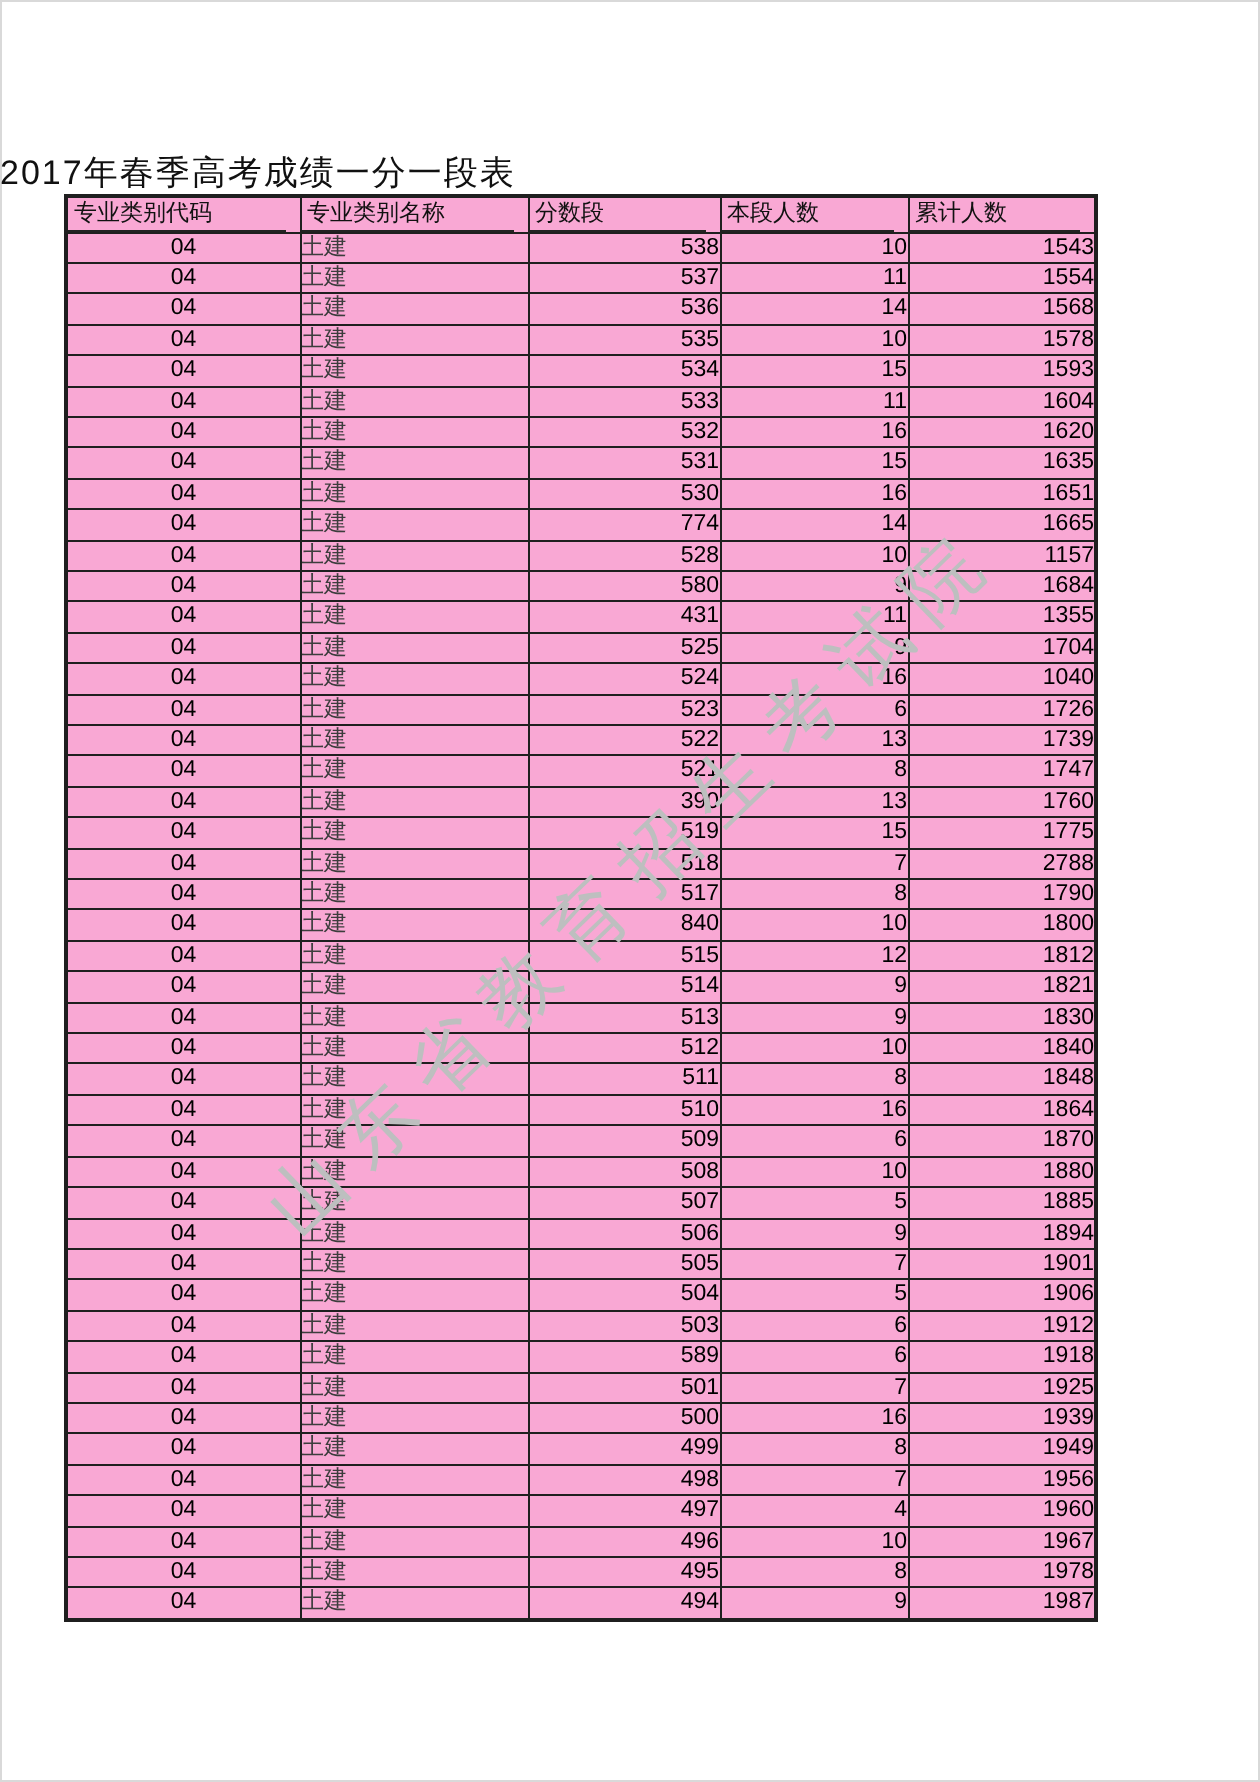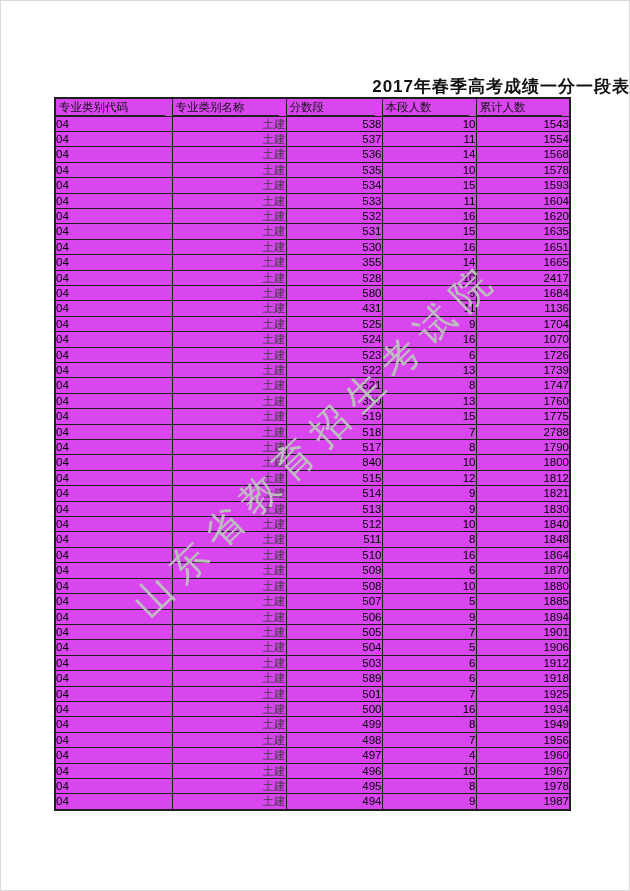--- a/index.html
+++ b/index.html
@@ -15,34 +15,34 @@
     font-family: "Liberation Sans", sans-serif;
     color: #000;
     outline: 1px solid #d9d9d9;
     outline-offset: -1px;
   }
   .doc-title {
     position: absolute;
     top: 75px;
     left: 0;
     width: 630px;
-    text-align: right;
+    text-align: left;
     font-size: 17px;
-    font-weight: bold;
+    font-weight: normal;
     letter-spacing: 1px;
     color: #111;
   }
   table.score-table {
     position: absolute;
-    left: 54px;
+    left: 32px;
     top: 97px;
     width: 515px;
     border-collapse: collapse;
     table-layout: fixed;
-    background: #d946ef;
+    background: #f9a8d4;
     border: 2px solid #1f1f1f;
   }
   table.score-table th,
   table.score-table td {
     border: 1px solid #1f1f1f;
     padding: 0;
     font-size: 11.5px;
     line-height: 14.4px;
     height: 14.4px;
     overflow: hidden;
@@ -54,22 +54,22 @@
     text-align: left;
     vertical-align: bottom;
     color: #111;
   }
   .hdr-inner {
     border-bottom: 1px solid #222;
     margin-right: 7px;
     padding: 2px 0 1px 3px;
     line-height: 12.5px;
   }
-  td.c-left  { text-align: left;  padding-left: 3px; }
-  td.c-name  { text-align: right;  padding-left: 3px; color: #3d3d3d; }
+  td.c-left  { text-align: center;  padding-left: 3px; }
+  td.c-name  { text-align: left;  padding-left: 3px; color: #3d3d3d; }
   td.c-right { text-align: right; padding-right: 3px; }
   .watermark {
     position: absolute;
     left: 316px;
     top: 440px;
     transform: translate(-50%, -50%) rotate(-44deg);
     transform-origin: center center;
     white-space: nowrap;
     font-family: "DejaVu Serif", serif;
     font-size: 38px;
@@ -172,58 +172,58 @@
       <tr>
         <td class="c-left">04</td>
         <td class="c-name">土建</td>
         <td class="c-right">530</td>
         <td class="c-right">16</td>
         <td class="c-right">1651</td>
       </tr>
       <tr>
         <td class="c-left">04</td>
         <td class="c-name">土建</td>
-        <td class="c-right">355</td>
+        <td class="c-right">774</td>
         <td class="c-right">14</td>
         <td class="c-right">1665</td>
       </tr>
       <tr>
         <td class="c-left">04</td>
         <td class="c-name">土建</td>
         <td class="c-right">528</td>
         <td class="c-right">10</td>
-        <td class="c-right">2417</td>
+        <td class="c-right">1157</td>
       </tr>
       <tr>
         <td class="c-left">04</td>
         <td class="c-name">土建</td>
         <td class="c-right">580</td>
         <td class="c-right">9</td>
         <td class="c-right">1684</td>
       </tr>
       <tr>
         <td class="c-left">04</td>
         <td class="c-name">土建</td>
         <td class="c-right">431</td>
         <td class="c-right">11</td>
-        <td class="c-right">1136</td>
+        <td class="c-right">1355</td>
       </tr>
       <tr>
         <td class="c-left">04</td>
         <td class="c-name">土建</td>
         <td class="c-right">525</td>
         <td class="c-right">9</td>
         <td class="c-right">1704</td>
       </tr>
       <tr>
         <td class="c-left">04</td>
         <td class="c-name">土建</td>
         <td class="c-right">524</td>
         <td class="c-right">16</td>
-        <td class="c-right">1070</td>
+        <td class="c-right">1040</td>
       </tr>
       <tr>
         <td class="c-left">04</td>
         <td class="c-name">土建</td>
         <td class="c-right">523</td>
         <td class="c-right">6</td>
         <td class="c-right">1726</td>
       </tr>
       <tr>
         <td class="c-left">04</td>
@@ -377,21 +377,21 @@
         <td class="c-name">土建</td>
         <td class="c-right">501</td>
         <td class="c-right">7</td>
         <td class="c-right">1925</td>
       </tr>
       <tr>
         <td class="c-left">04</td>
         <td class="c-name">土建</td>
         <td class="c-right">500</td>
         <td class="c-right">16</td>
-        <td class="c-right">1934</td>
+        <td class="c-right">1939</td>
       </tr>
       <tr>
         <td class="c-left">04</td>
         <td class="c-name">土建</td>
         <td class="c-right">499</td>
         <td class="c-right">8</td>
         <td class="c-right">1949</td>
       </tr>
       <tr>
         <td class="c-left">04</td>

